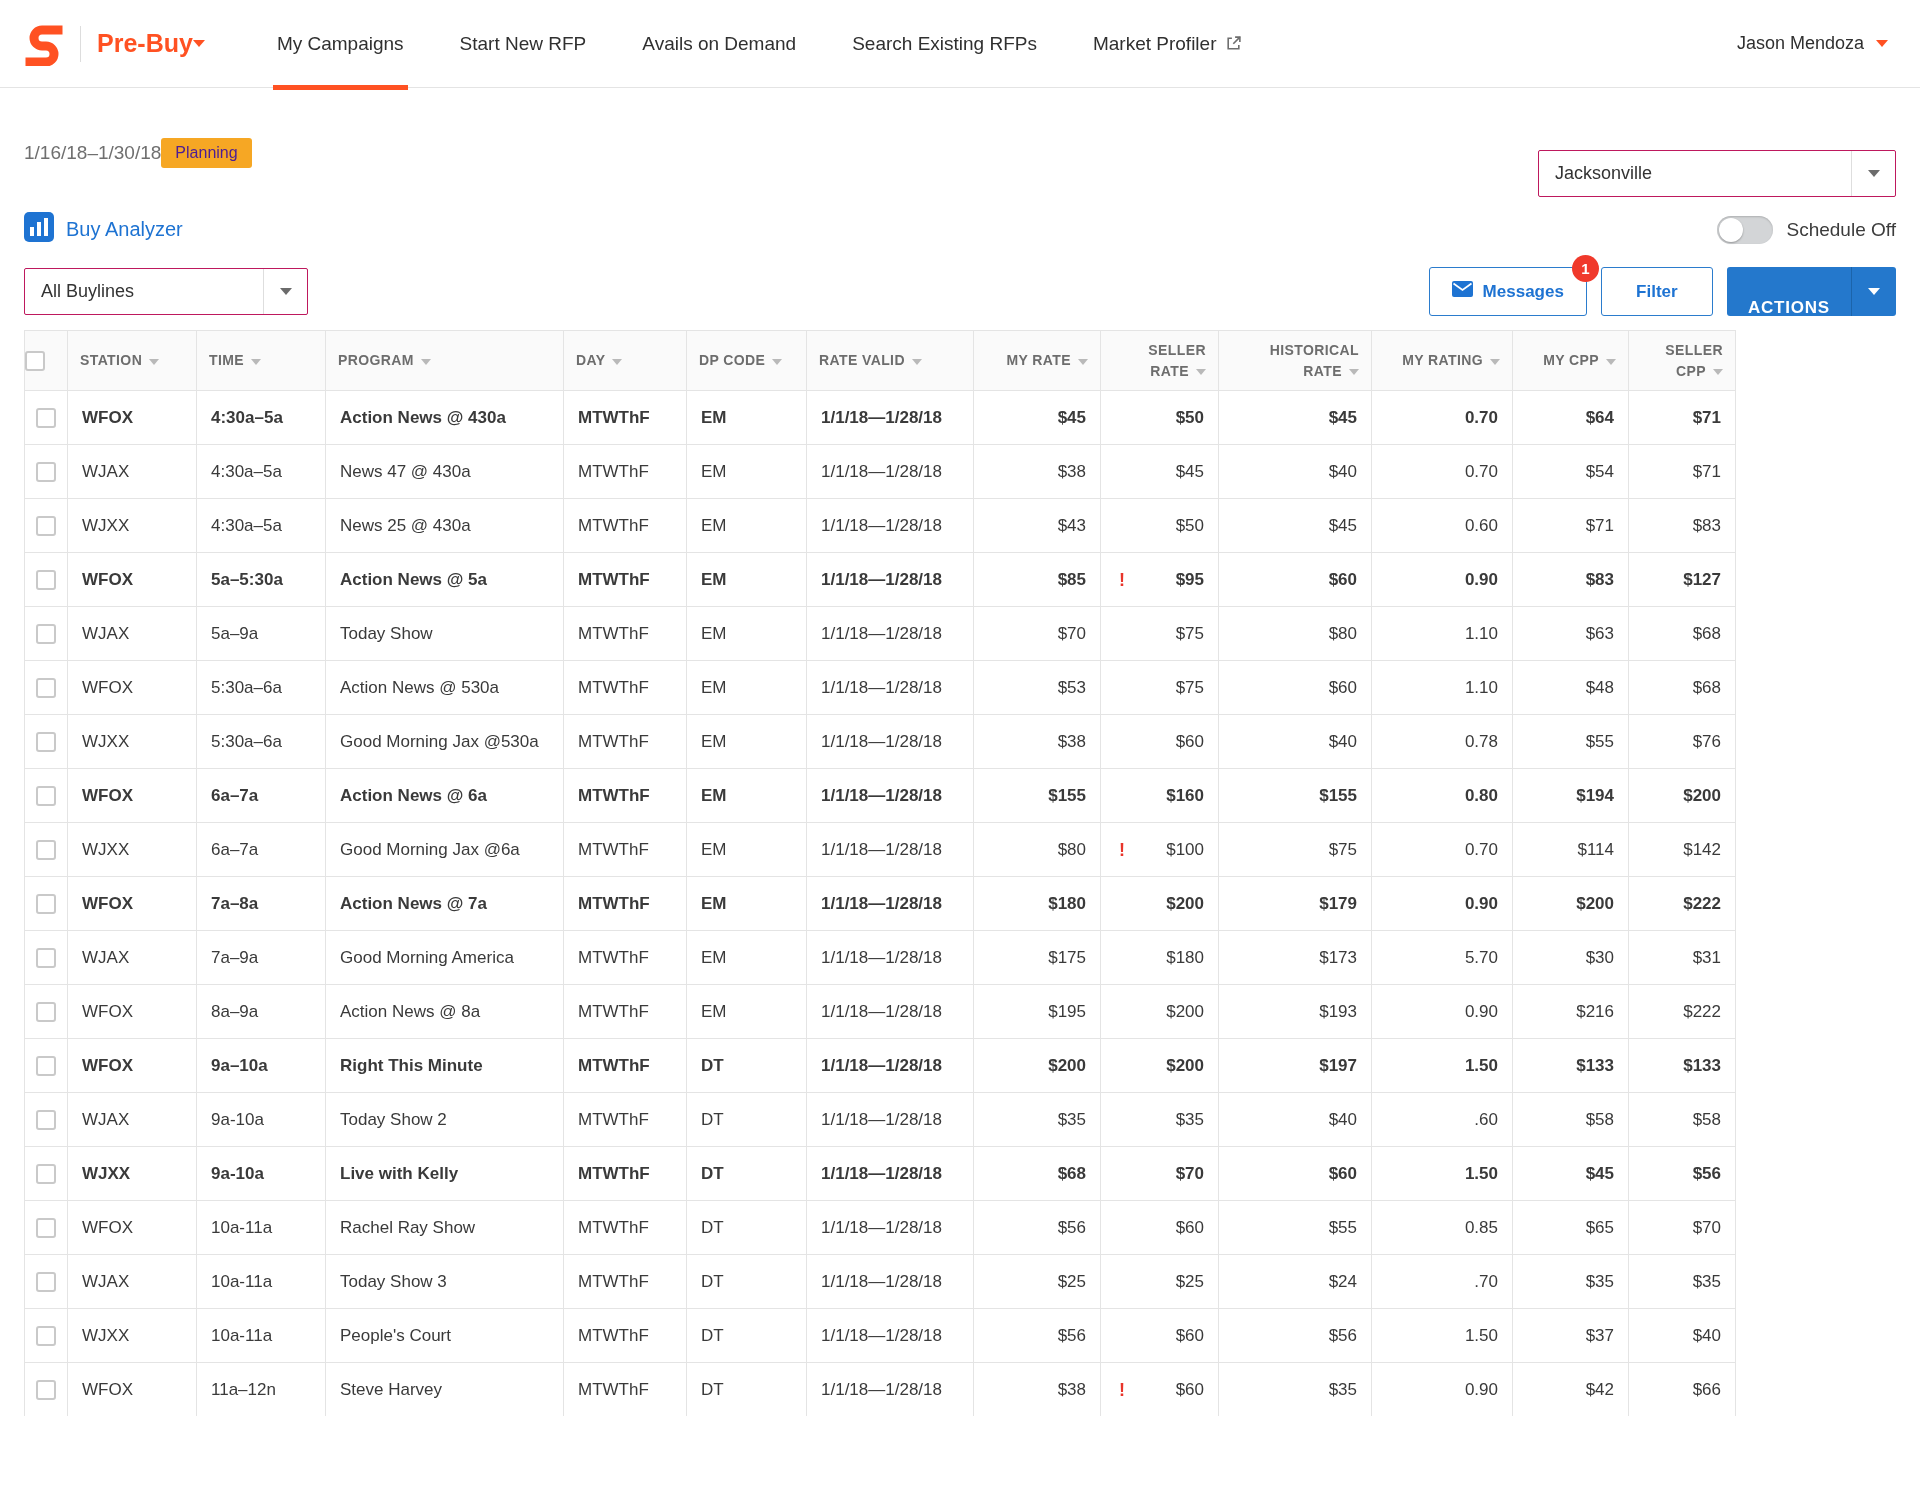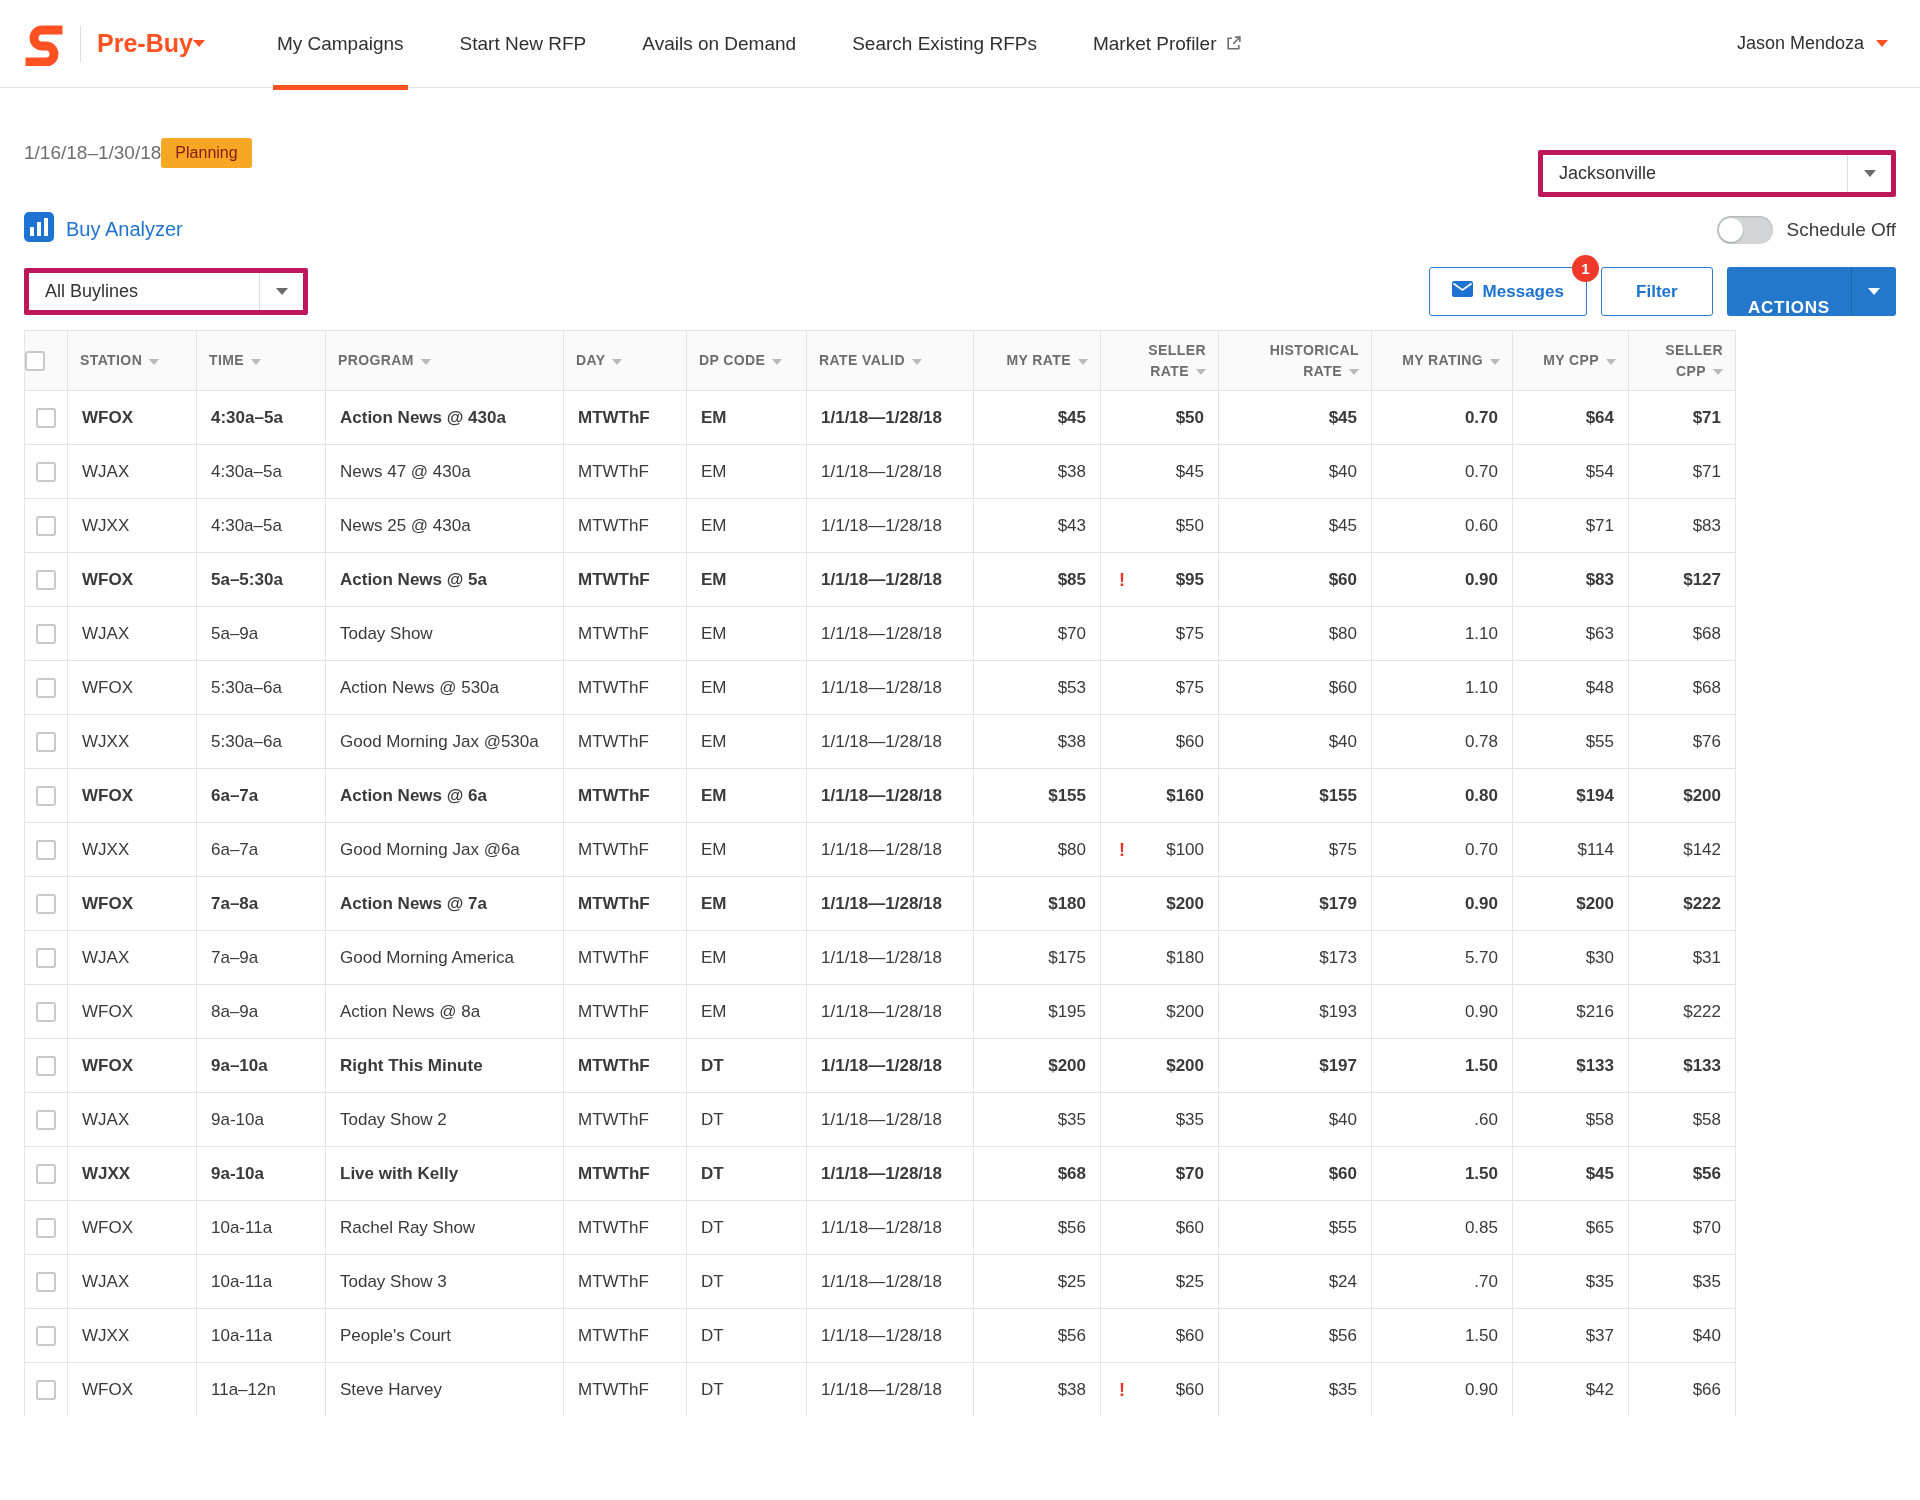--- a/index.html
+++ b/index.html
@@ -18,23 +18,23 @@
   .nav-items { display:flex; height:92px; }
   .nav-item { display:flex; align-items:center; gap:9px; padding:0 4px; margin:0 24px; font-size:19px; color:#303030; position:relative; cursor:pointer; white-space:nowrap; }
   .nav-item.active::after { content:""; position:absolute; left:0; right:0; bottom:0; height:5px; background:#FF5122; }
   .nav-right { display:flex; align-items:center; gap:12px; font-size:18px; color:#303030; cursor:pointer; white-space:nowrap; }
 
   
   .page-header { padding:36px 24px 0; }
   .page-title { font-size:40px; font-weight:700; color:#2d2d2d; letter-spacing:.2px; }
   .sub-row { display:flex; align-items:center; margin-top:14px; }
   .date-range { color:#6f6f6f; font-size:19px; }
-  .status-badge { background:#F6A724; color:#7f1d1d; font-size:16px; padding:6px 14px; border-radius:3px; }
-
-  .select { display:flex; align-items:center; justify-content:space-between; border:5px solid #be185d;
+  .status-badge { background:#F6A724; color:#4c1d95; font-size:16px; padding:6px 14px; border-radius:3px; }
+
+  .select { display:flex; align-items:center; justify-content:space-between; border:1px solid #be185d;
             border-radius:2px; background:#fff; height:47px; cursor:pointer; }
   .select .lbl { padding:0 16px; font-size:18px; color:#333; }
   .select .car { width:44px; align-self:stretch; display:flex; align-items:center; justify-content:center; border-left:1px solid #dedede; }
   .market-select { position:absolute; top:150px; right:24px; width:358px; }
 
   
   .analyzer-row { margin-top:44px; padding:0 24px; display:flex; justify-content:space-between; align-items:center; }
   .analyzer { display:flex; align-items:center; gap:12px; color:#1E73D2; font-size:20px; cursor:pointer; }
   .toggle { display:flex; align-items:center; gap:13px; cursor:pointer; }
   .track { width:56px; height:28px; border-radius:14px; background:#d3d5d7; position:relative; box-shadow:inset 0 1px 2px rgba(0,0,0,.18); }

